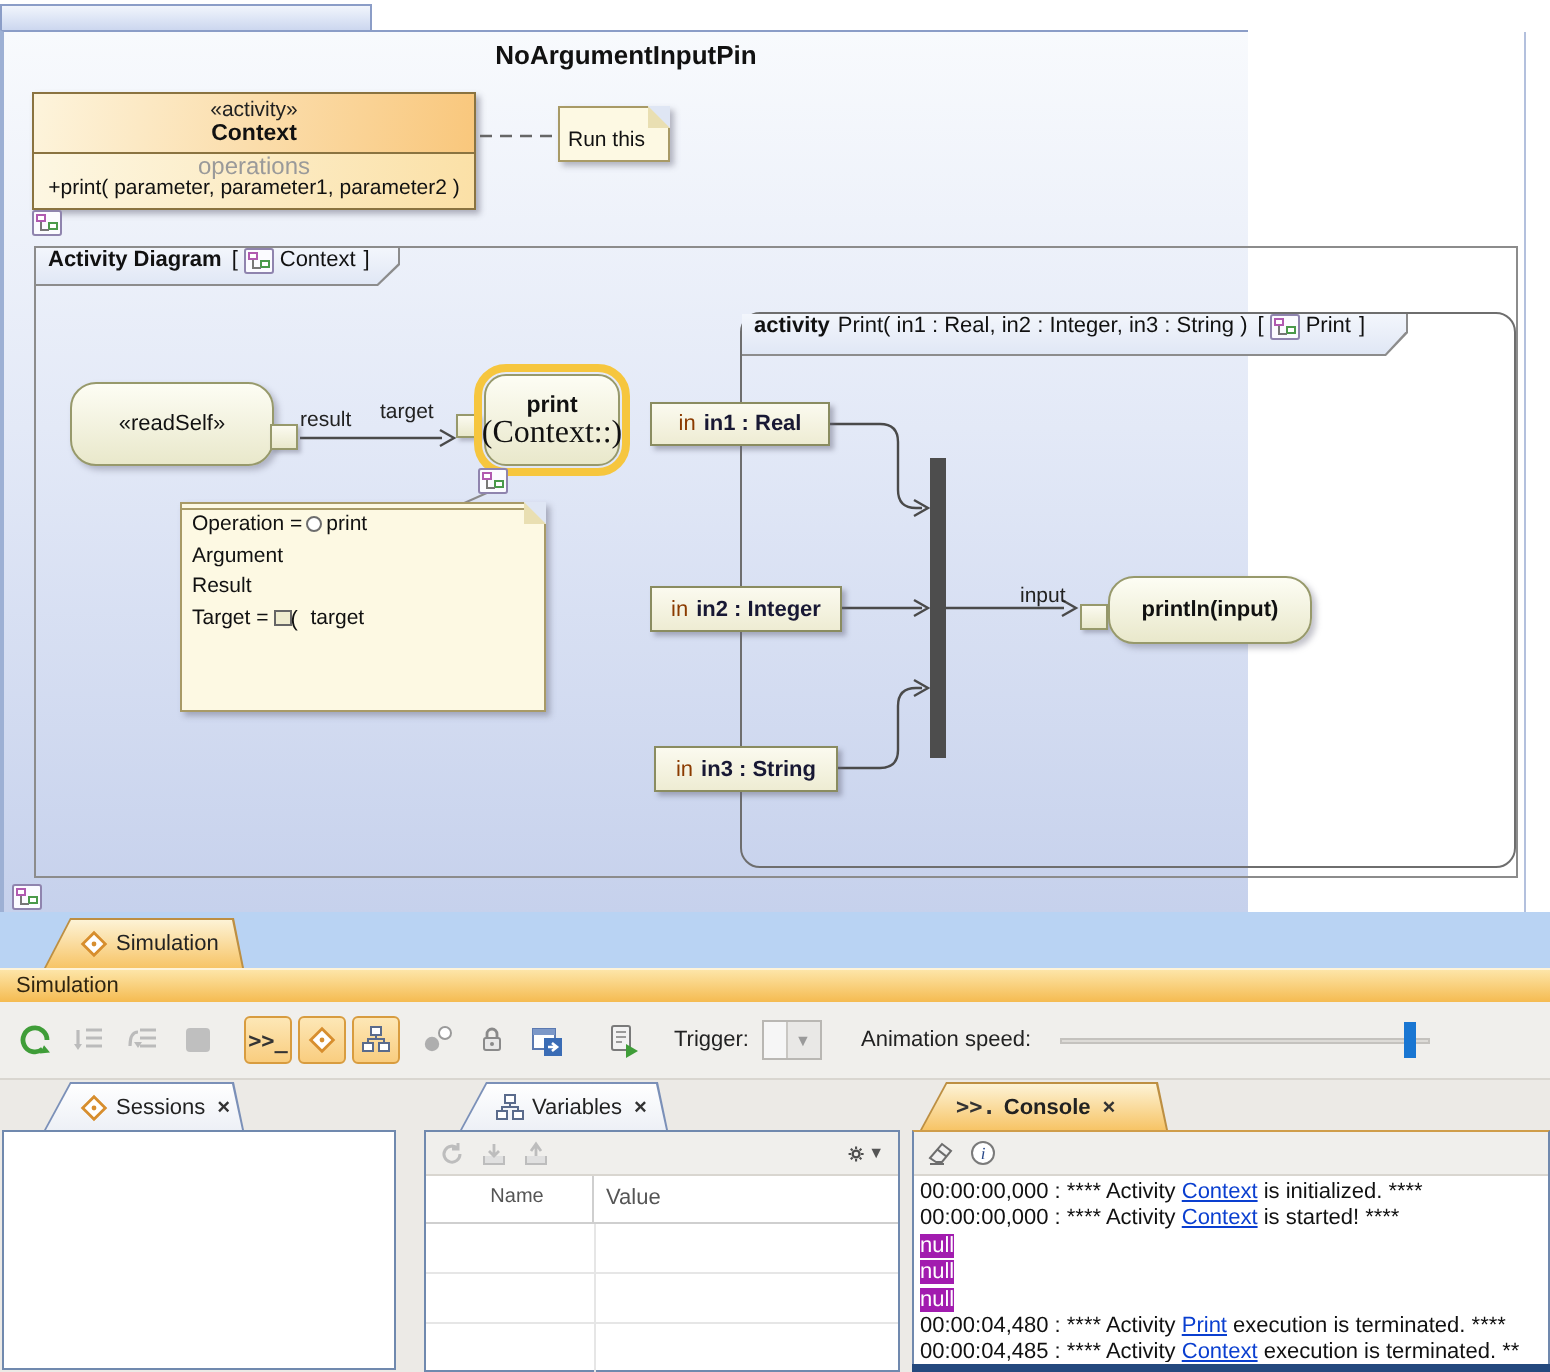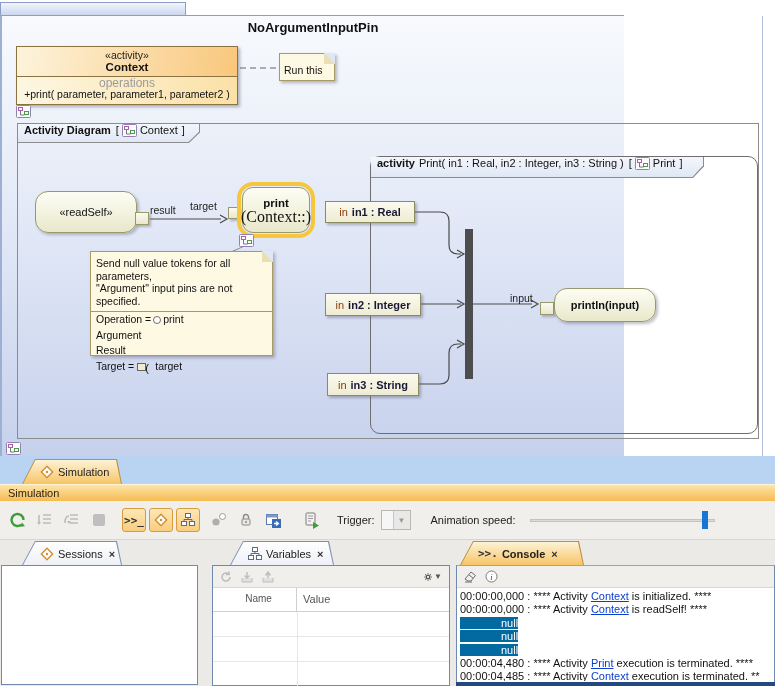--- a/index.html
+++ b/index.html
@@ -147,21 +147,21 @@
   .v-col-name { width:84px; border-right:1px solid #cfcfcf; font-size:10px; color:#555; padding:5px 0 0 8px;text-align:center; }
   .v-col-value { flex:1; font-size:11px; color:#555; padding:5px 0 0 6px; }
   .v-rows { position:absolute; left:0; right:0; top:24px; bottom:0; }
   .v-rows .vline { position:absolute; left:0; right:0; height:1px; background:#e6e6e6; }
   .v-vdiv { position:absolute; left:84px; top:24px; bottom:0; width:1px; background:#e6e6e6; }
 
   .c-output { position:absolute; left:0; right:0; top:22px; bottom:4px; background:#fff; overflow:hidden;
     padding:2px 0 0 3px; }
   .console-line { font-size:11px; line-height:13.4px; color:#111; white-space:nowrap; }
   .console-link { color:#0a3fd0; text-decoration:underline; }
-  .console-selected { background:#0369a1; color:#fff;padding-left:41px; }
+  .console-selected { background:#a21caf; color:#fff; }
   .c-bottom { position:absolute; left:-1px; right:-1px; bottom:-1px; height:4px; background:#24497e; }
 </style>
 </head>
 <body>
 
 <svg width="0" height="0" style="position:absolute">
   <defs>
     <g id="dgicon">
       <rect x="0.5" y="0.5" width="14" height="12" rx="1" fill="#fbfbff" stroke="#8f84ae"></rect>
       <rect x="2.5" y="2.5" width="4" height="3" fill="#fff" stroke="#b05ab0"></rect>
@@ -273,24 +273,20 @@
     <div class="pin" style="left:226px;top:191px;width:12px;height:12px"></div>
     <div class="action print-node">
       <div class="print-name">print</div>
       <div class="print-qual">(Context::)</div>
     </div>
     <svg class="dg-ico" style="position:absolute;left:237px;top:218px">
         <use href="#dgicon"></use>
       </svg>
 
     <div class="note big-note">
-      <div class="free-text">
-        <div>Send null value tokens for all parameters,</div>
-        <div>"Argument" input pins are not specified.</div>
-      </div>
       <div class="note-divider"></div>
       <div class="note-row">
         <span>Operation =</span><span class="op-circle"></span><span>print</span>
       </div>
       <div class="note-row">Argument</div>
       <div class="note-row">Result</div>
       <div class="note-row">
         <span>Target =</span><span class="pin-ico"></span><span style="margin-left:9px">target</span>
       </div>
     </div>
@@ -506,21 +502,21 @@
         </div>
         <div class="mbtn">
           <svg width="15" height="15" viewBox="0 0 15 15">
               <circle cx="7.5" cy="7.5" r="5.5" fill="#fff" stroke="#7a7a7a"></circle>
               <text x="7.5" y="10.6" text-anchor="middle" font-size="8.5" font-style="italic" font-family="Liberation Serif, serif" fill="#2a4a8a">i</text>
             </svg>
         </div>
       </div>
       <div class="c-output">
           <div class="console-line"><span>00:00:00,000 : **** Activity </span><span class="console-link">Context</span><span> is initialized. ****</span></div>
-          <div class="console-line"><span>00:00:00,000 : **** Activity </span><span class="console-link">Context</span><span> is readSelf! ****</span></div>
+          <div class="console-line"><span>00:00:00,000 : **** Activity </span><span class="console-link">Context</span><span> is started! ****</span></div>
           <div class="console-line"><span class="console-selected">null</span></div>
           <div class="console-line"><span class="console-selected">null</span></div>
           <div class="console-line"><span class="console-selected">null</span></div>
           <div class="console-line"><span>00:00:04,480 : **** Activity </span><span class="console-link">Print</span><span> execution is terminated. ****</span></div>
           <div class="console-line"><span>00:00:04,485 : **** Activity </span><span class="console-link">Context</span><span> execution is terminated. **</span></div>
         </div>
       <div class="c-bottom"></div>
     </div>
 
   </div>

